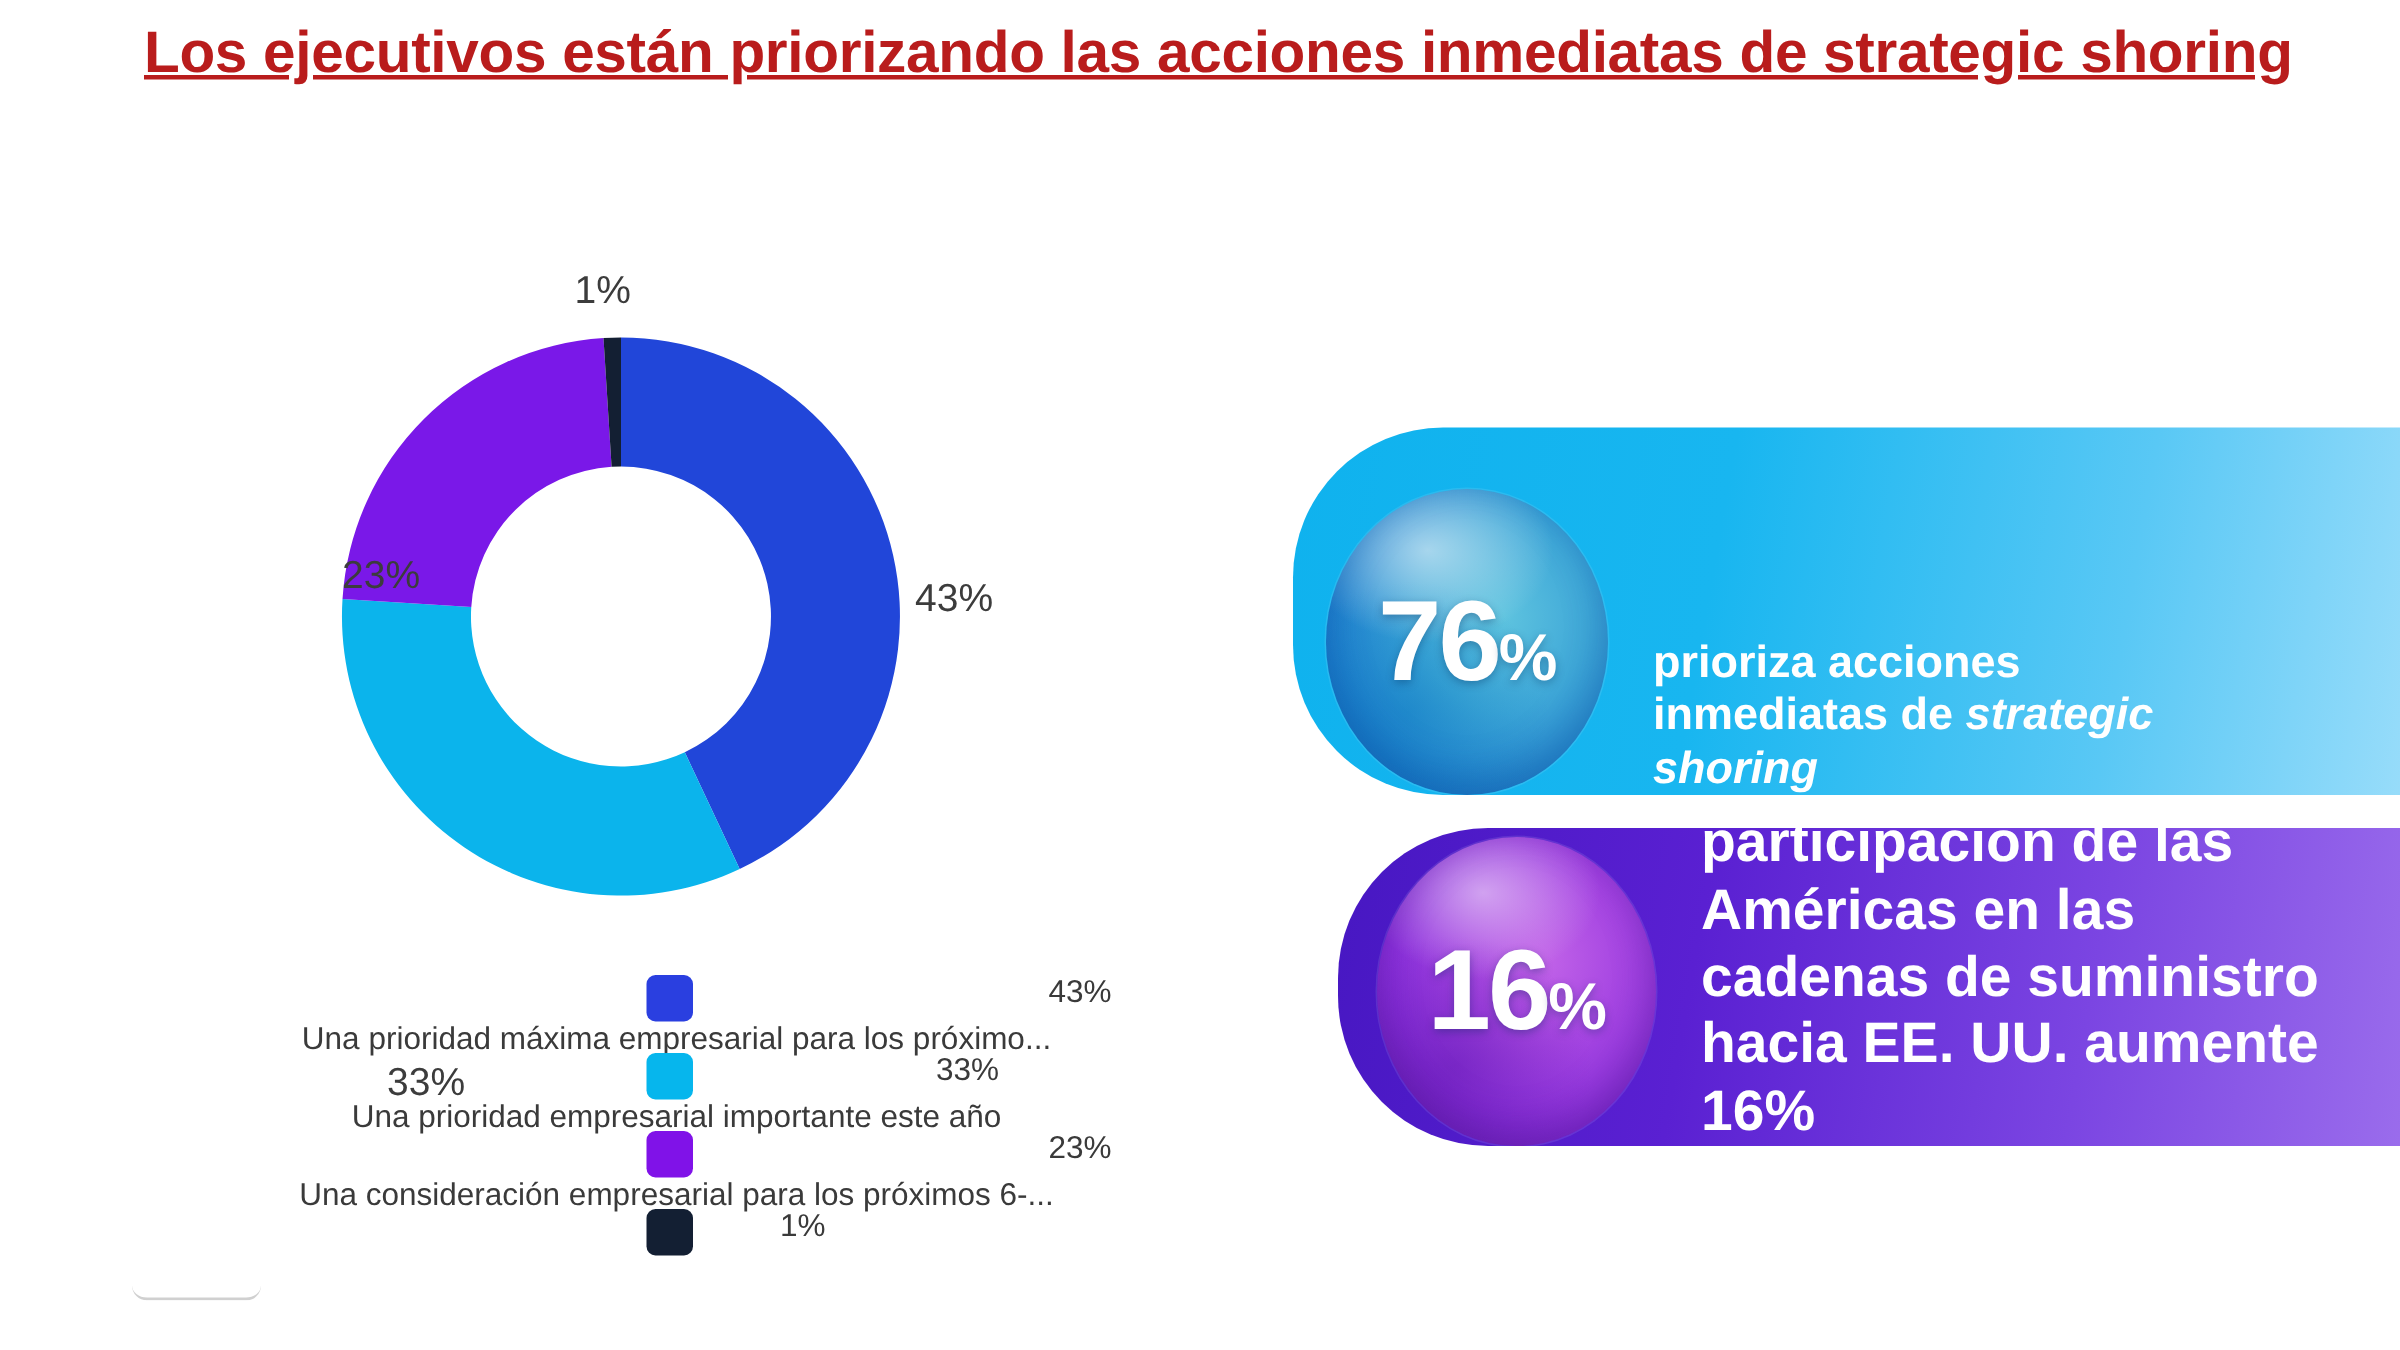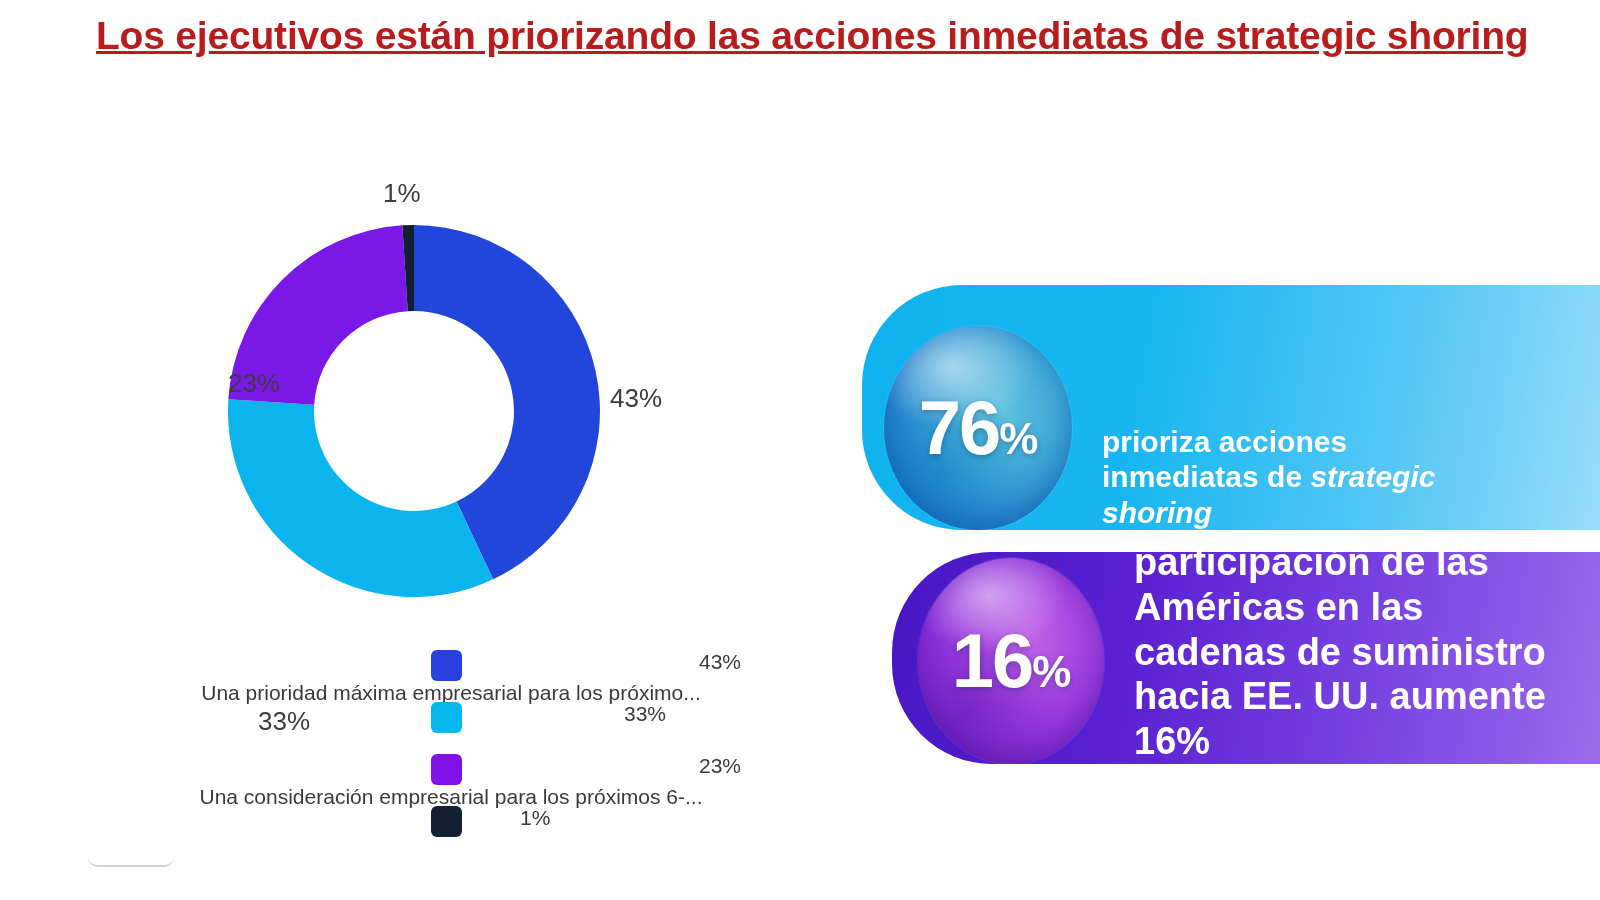--- a/index.html
+++ b/index.html
@@ -223,20 +223,21 @@
 <div id="legend">
 
   <div class="legend-row">
     <span class="legend-swatch" id="legend-swatch-0" style="background: rgb(42, 63, 224);"></span>
     <span class="legend-label">Una prioridad máxima empresarial para los próximo...</span>
     <span class="legend-value" id="legend-value-0">43%</span>
   </div>
 
   <div class="legend-row">
     <span class="legend-swatch" id="legend-swatch-1" style="background: rgb(6, 182, 237);"></span>
+    <span class="legend-label">Una prioridad empresarial importante este año</span>
     <span class="legend-value" id="legend-value-1">33%</span>
   </div>
 
   <div class="legend-row">
     <span class="legend-swatch" id="legend-swatch-2" style="background: rgb(128, 18, 232);"></span>
     <span class="legend-label">Una consideración empresarial para los próximos 6-...</span>
     <span class="legend-value" id="legend-value-2">23%</span>
   </div>
 
   <div class="legend-row">

